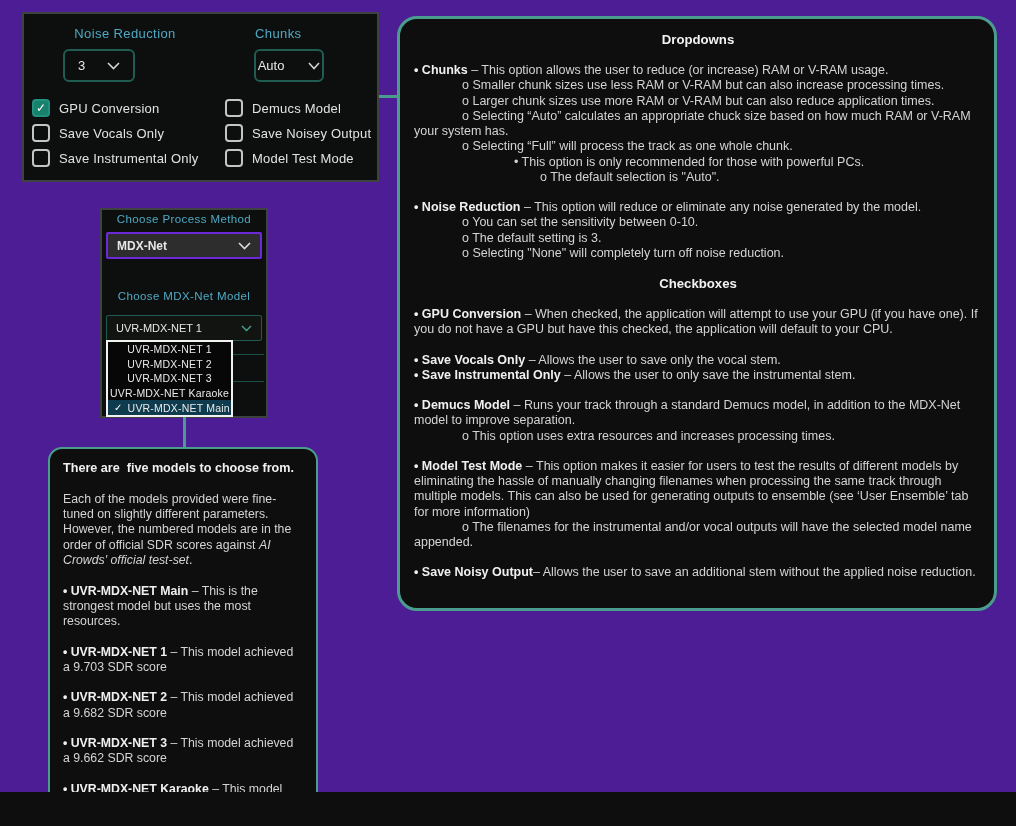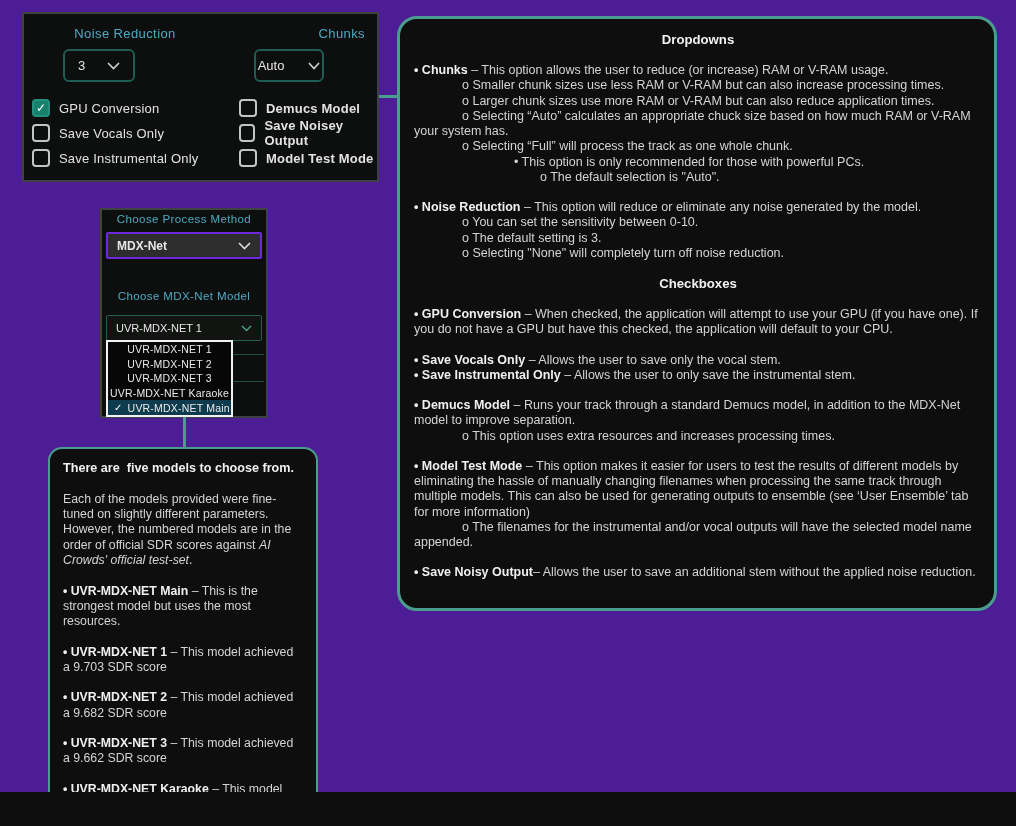--- a/index.html
+++ b/index.html
@@ -61,21 +61,21 @@
   .ind2{text-indent:100px;}
   .ind3{text-indent:126px;}
 </style>
 </head>
 <body>
 
 <div id="canvas">
 
   <div id="options-panel" class="panel">
     <div class="cyan-label" style="left:24px;top:12px;width:154px;text-align:center;">Noise Reduction</div>
-    <div class="cyan-label" style="left:231px;top:12px;width:110px;text-align:right;">Chunks</div>
+    <div class="cyan-label" style="left:231px;top:12px;width:110px;text-align:left;">Chunks</div>
 
     <div class="dd spread" style="left:39px;top:35px;width:72px;height:33px;">
       <span>3</span>
       <span class="chev">
         <svg width="13" height="8" viewBox="0 0 13 8">
             <polyline points="1,1 6.5,6.5 12,1" fill="none" stroke="#cfd4d2" stroke-width="1.6"></polyline>
           </svg>
       </span>
     </div>
 
@@ -95,21 +95,21 @@
         </div>
         <div class="cbrow">
           <span class="cb"></span>
           <span class="cblabel">Save Vocals Only</span>
         </div>
         <div class="cbrow">
           <span class="cb"></span>
           <span class="cblabel">Save Instrumental Only</span>
         </div>
       </div>
-    <div class="cbcol" style="left:215px;top:85px;font-weight:bold;" id="cb-col-right">
+    <div class="cbcol" style="left:201px;top:85px;" id="cb-col-right">
         <div class="cbrow">
           <span class="cb"></span>
           <span class="cblabel">Demucs Model</span>
         </div>
         <div class="cbrow">
           <span class="cb"></span>
           <span class="cblabel">Save Noisey Output</span>
         </div>
         <div class="cbrow">
           <span class="cb"></span>

